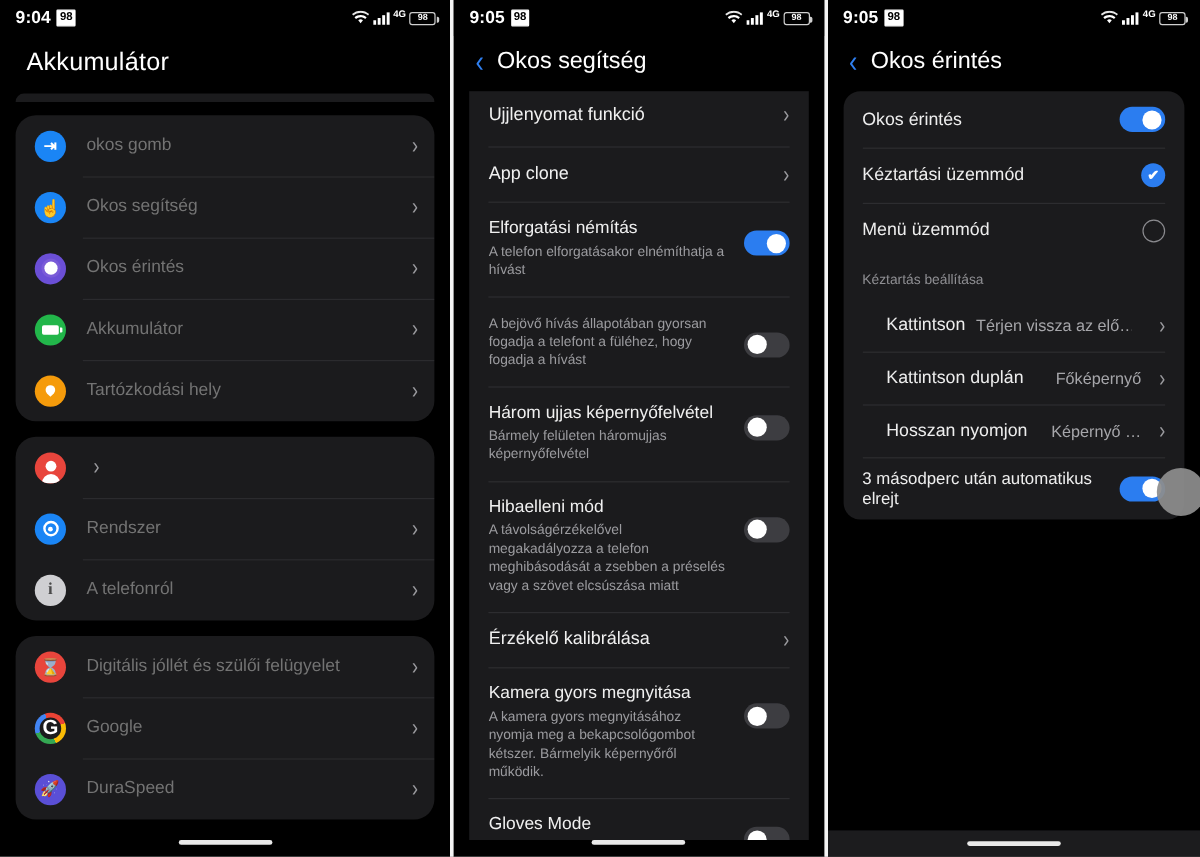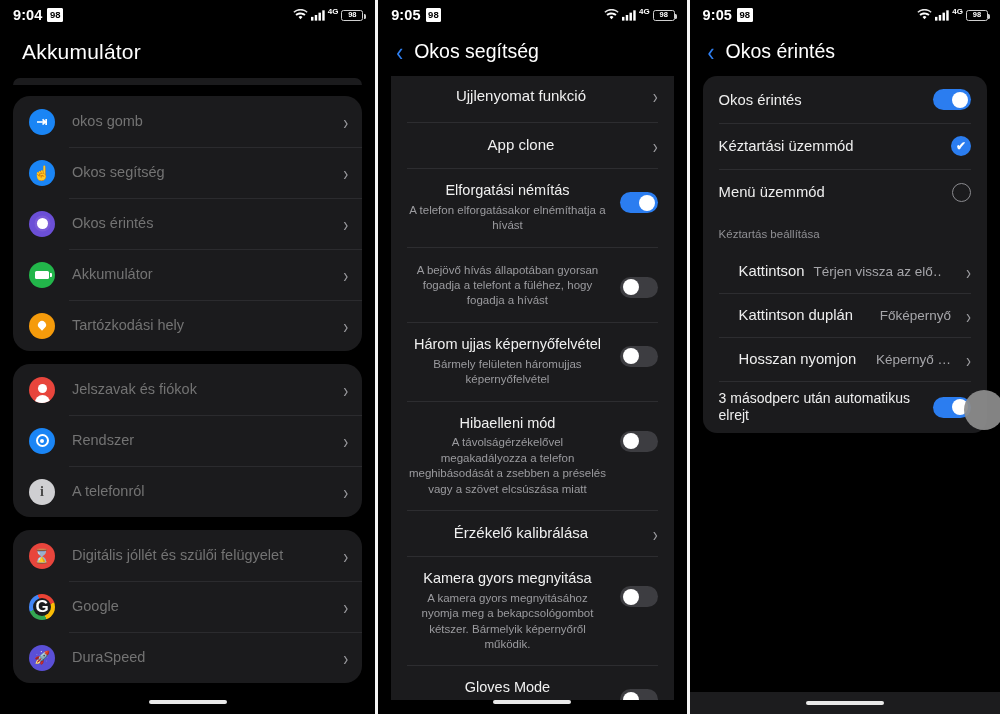--- a/index.html
+++ b/index.html
@@ -107,21 +107,21 @@
   .g-person { width:9px;height:9px;border-radius:50%;background:#fff;position:relative;margin-top:-3px;}
   .g-person:after{content:"";position:absolute;left:-3px;top:11px;width:15px;height:8px;border-radius:8px 8px 0 0;background:#fff;}
   .g-sys { width:13px;height:13px;border-radius:50%;border:2.5px solid #fff;display:flex;align-items:center;justify-content:center;}
   .g-sys i { width:4px;height:4px;border-radius:50%;background:#fff;display:block;}
   .g-info { font-size:14px; font-weight:bold; font-family:"Liberation Serif",serif; color:#4a4a4a;}
   .g-hour { font-size: 14px; }
   .g-rocket { font-size: 13px; }
   .g-google { font-size:17px; font-weight:bold; font-family:"Liberation Sans",sans-serif; }
 
   
-  .card2 { background:#1b1b1d; margin: 0 13px; border-radius: 0; text-align: center; }
+  .card2 { background:#1b1b1d; margin: 0 13px; border-radius: 0; }
   .srow {
     display: flex; align-items: flex-start;
     padding: 13px 16px 13px 16px;
     position: relative;
   }
   .srow + .srow:before {
     content:""; position:absolute; left:16px; right:16px; top:0; height:1px; background:#2d2d30;
   }
   .srow .txt { flex:1; padding-right: 12px; }
   .srow .t1 { color:#f0f0f0; font-size:14.5px; line-height:1.3; }
@@ -237,21 +237,20 @@
           <span class="row-label">Tartózkodási hely</span>
           <span class="chev">›</span>
         </div>
       </div>
 
       <div class="card">
         <div class="row">
           <span class="ico" style="background:#e8453c;overflow:hidden">
               <span class="g-person"></span>
             </span>
-          <span class="row-label">Jelszavak és fiókok</span>
           <span class="chev">›</span>
         </div>
         <div class="row">
           <span class="ico" style="background:#1a85f5">
               <span class="g-sys">
                 <i></i>
               </span>
             </span>
           <span class="row-label">Rendszer</span>
           <span class="chev">›</span>

